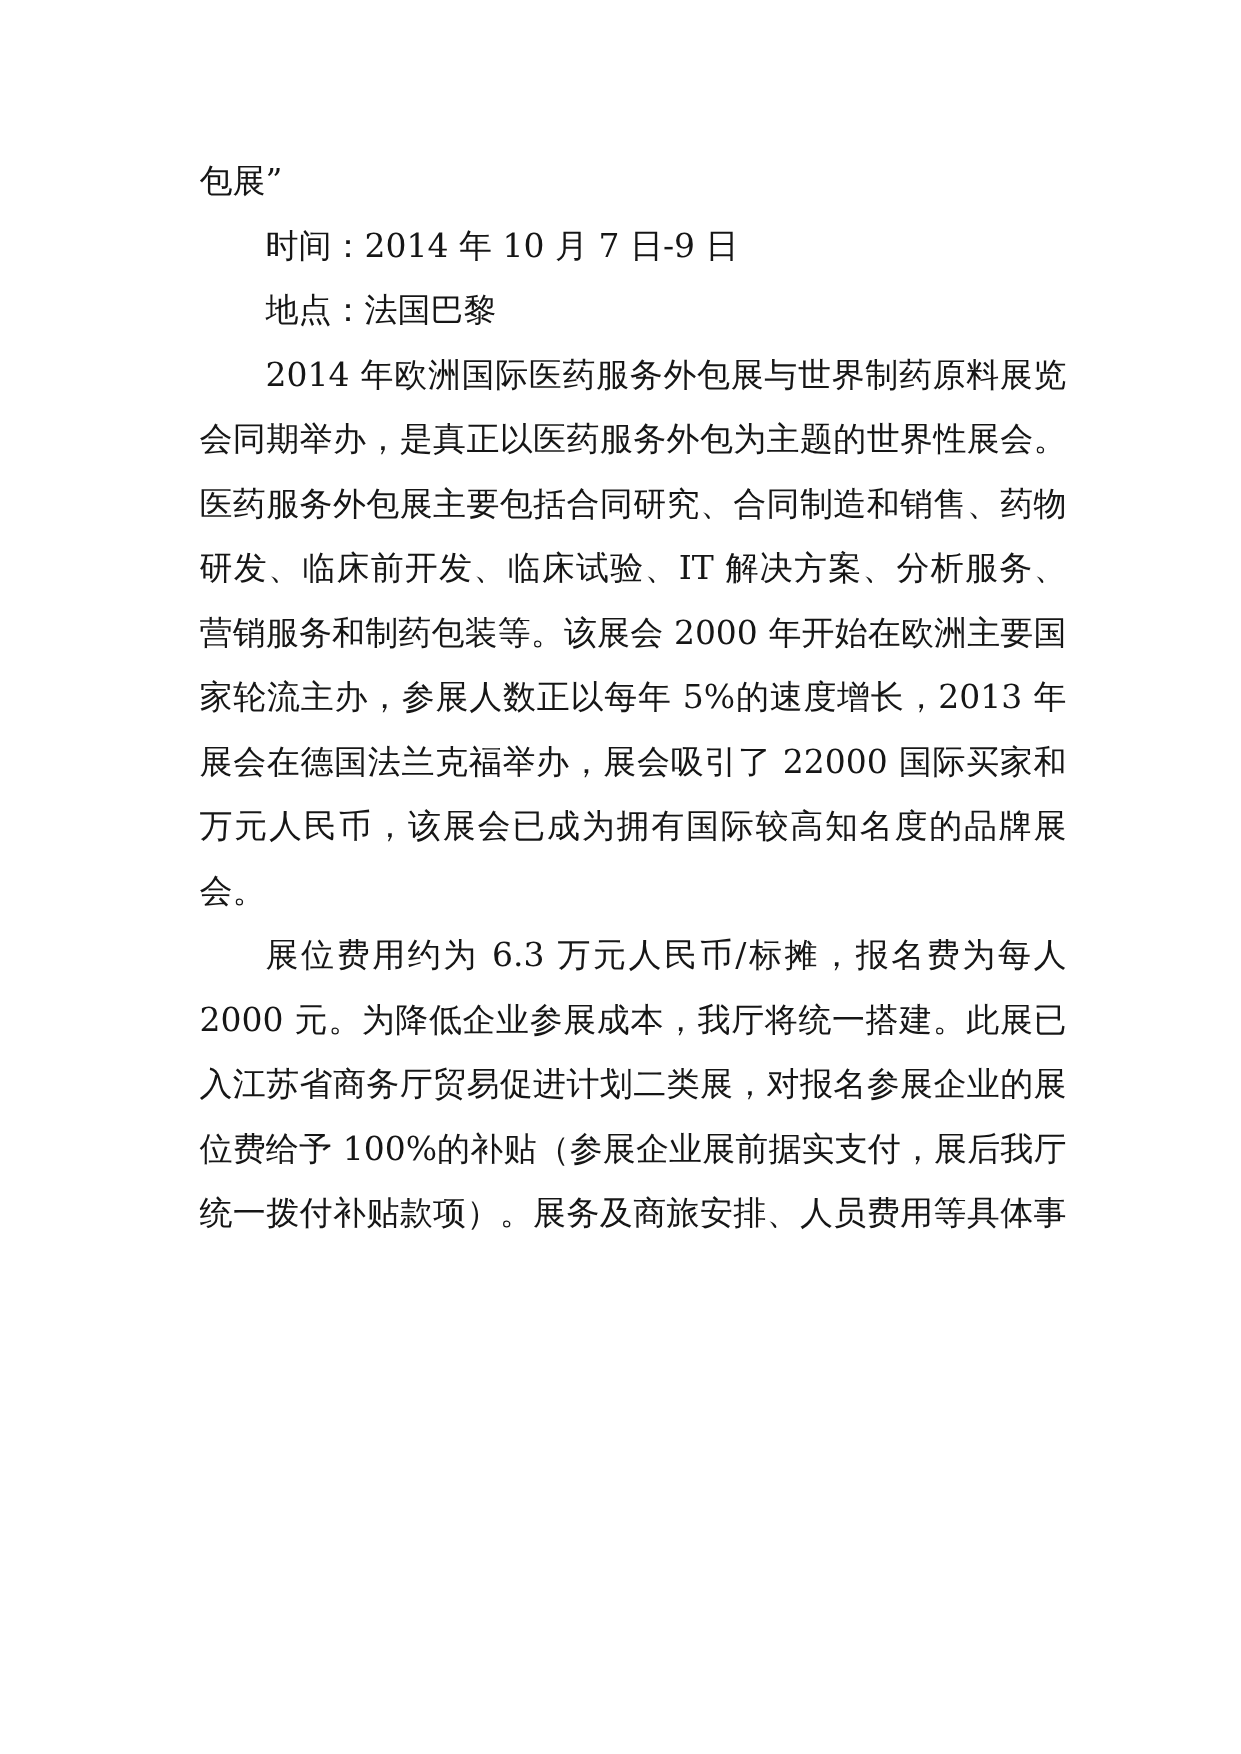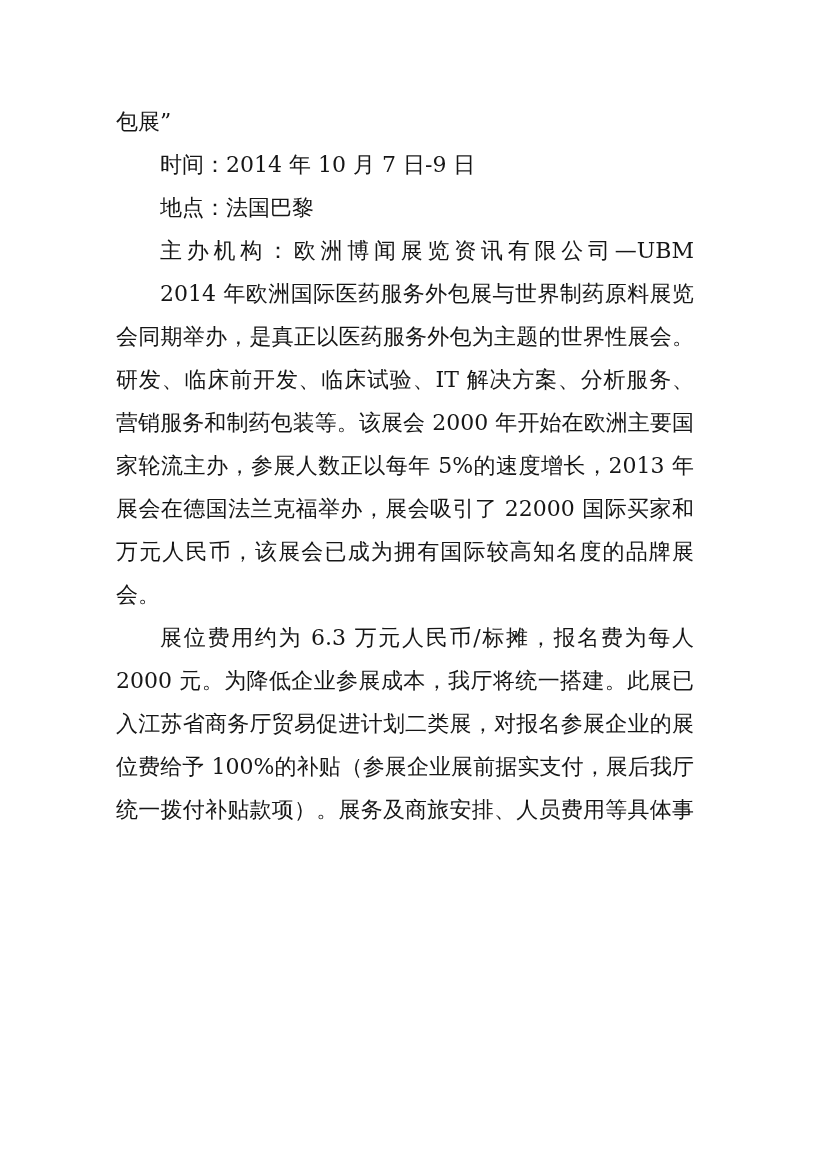--- a/index.html
+++ b/index.html
@@ -8,21 +8,21 @@
   }
   body {
     width: 827px;
     height: 1169px;
     background: #ffffff;
     position: relative;
     overflow: hidden;
   }
   .page {
     position: absolute;
-    left: 116px;
+    left: 133px;
     top: 100px;
     width: 578px;
   }
   .line {
     font-family: "DejaVu Serif", "Liberation Serif", serif;
     font-size: 22px;
     line-height: 43px;
     height: 43px;
     color: #161616;
     text-align: justify;
@@ -40,23 +40,23 @@
     text-indent: 2em;
   }
 </style>
 </head>
 <body>
 
 <div class="page">
   <div class="line noj">包展”</div>
   <div class="line noj ind">时间：2014 年 10 月 7 日-9 日</div>
   <div class="line noj ind">地点：法国巴黎</div>
-  <div class="line ind">主办机构：欧洲博闻展览资讯有限公司—UBM</div>
   <div class="line ind">2014 年欧洲国际医药服务外包展与世界制药原料展览</div>
   <div class="line">会同期举办，是真正以医药服务外包为主题的世界性展会。</div>
+  <div class="line">医药服务外包展主要包括合同研究、合同制造和销售、药物</div>
   <div class="line">研发、临床前开发、临床试验、IT 解决方案、分析服务、</div>
   <div class="line">营销服务和制药包装等。该展会 2000 年开始在欧洲主要国</div>
   <div class="line">家轮流主办，参展人数正以每年 5%的速度增长，2013 年该</div>
   <div class="line">展会在德国法兰克福举办，展会吸引了 22000 国际买家和专</div>
   <div class="line">万元人民币，该展会已成为拥有国际较高知名度的品牌展</div>
   <div class="line noj">会。</div>
   <div class="line ind">展位费用约为 6.3 万元人民币/标摊，报名费为每人</div>
   <div class="line">2000 元。为降低企业参展成本，我厅将统一搭建。此展已列</div>
   <div class="line">入江苏省商务厅贸易促进计划二类展，对报名参展企业的展</div>
   <div class="line">位费给予 100%的补贴（参展企业展前据实支付，展后我厅将</div>

